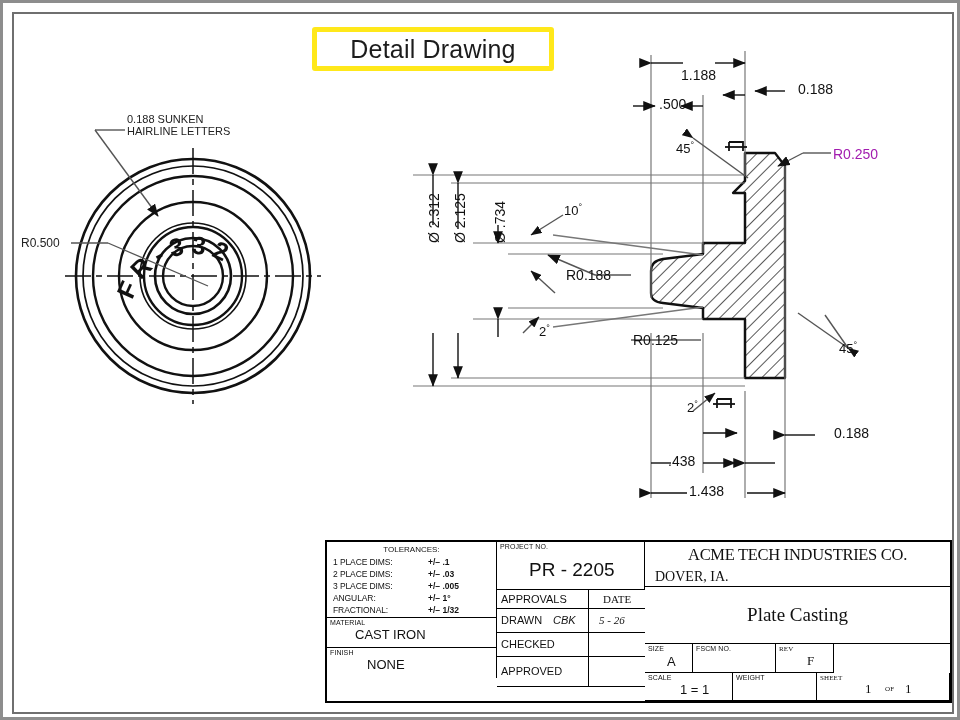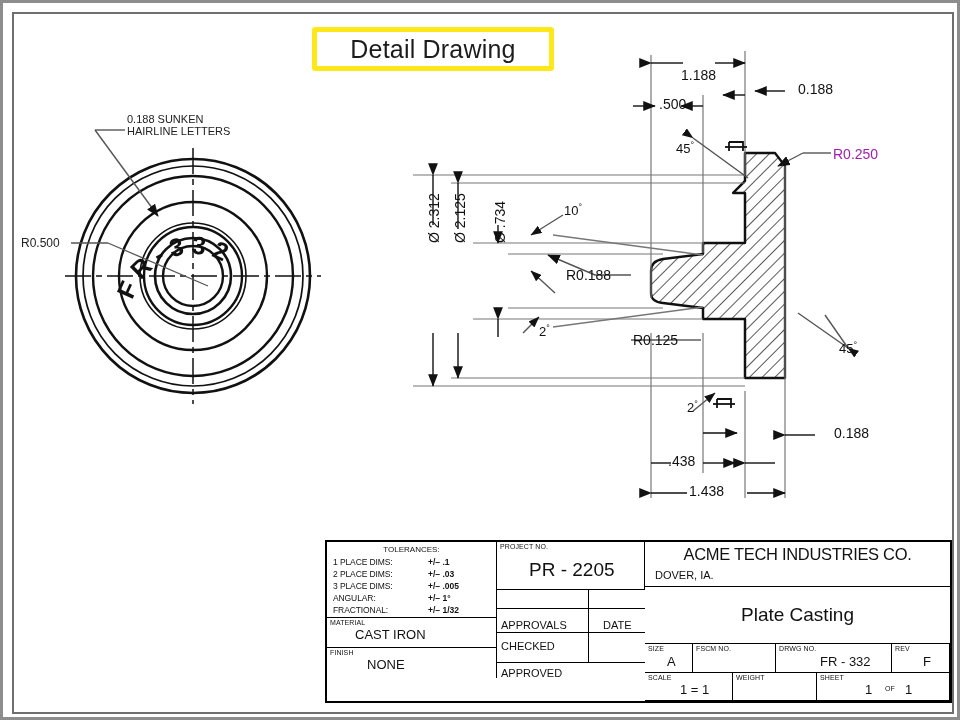--- a/index.html
+++ b/index.html
@@ -71,21 +71,21 @@
     background: #fff;
     display: flex;
   }
   .tb-col { box-sizing: border-box; display: flex; flex-direction: column; }
   .tb-cell {
     box-sizing: border-box;
     position: relative;
     border-right: 1.4px solid #000;
     border-bottom: 1.4px solid #000;
   }
-  .nb-r { border-right: none; }
+  .nb-r { border-right: none; font-family: Liberation Serif, serif; }
   .nb-b { border-bottom: none; }
   .lbl {
     position: absolute;
     left: 3px; top: 1px;
     font-size: 7px;
     color: #111;
     letter-spacing: .1px;
     white-space: nowrap;
   }
   .val-lg {
@@ -98,21 +98,20 @@
     position: absolute;
     font-size: 13px;
     color: #111;
     white-space: nowrap;
   }
   .val-sm {
     position: absolute;
     font-size: 11px;
     color: #111;
     white-space: nowrap;
-    margin-top: 26px;
   }
   .ctr-txt {
     width: 100%; height: 100%;
     display: flex; align-items: center; justify-content: center;
   }
 
   
   #col-a { width: 172px; }
   #note-cell { height: 27px; }
   #note-cell .n1, #note-cell .n2 {
@@ -148,21 +147,21 @@
   
   #col-c { width: 305px; }
   #co-cell { height: 46px; }
   #co-name {
     position: absolute; top: 3px; left: 50%; transform: translateX(-50%);
     font-size: 16.5px; color: #111; white-space: nowrap;
     transform-origin: center; letter-spacing: -.3px;
   }
   #co-city {
     position: absolute; top: 27px; left: 10px;
-    font-size: 11px; color: #111;
+    font-size: 14px; color: #111;
   }
   #part-cell { height: 59px; }
   #part-name { font-size: 19px; color: #111; }
   .id-row { display: flex; height: 29px; }
   .id-cell { position: relative; box-sizing: border-box;
              border-right: 1.4px solid #000; border-bottom: 1.4px solid #000; }
   .idv { position: absolute; bottom: 3px; font-size: 13px; color: #111; }
 </style>
 </head>
 <body>
@@ -433,20 +432,29 @@
       <div class="appr-row">
         <div class="tb-cell ap-name appr-h">
           <div class="val-sm" style="left:4px; top:3px;">APPROVALS</div>
         </div>
         <div class="tb-cell ap-date appr-h nb-r">
           <div class="val-sm" style="left:14px; top:3px;">DATE</div>
         </div>
       </div>
       <div class="appr-row">
         <div class="tb-cell ap-name appr-b">
+          <div class="val-sm" style="left:4px; top:5px;">DRAWN</div>
+          <div class="val-sm" style="left:56px; top:5px; font-style:italic;">CBK</div>
+        </div>
+        <div class="tb-cell ap-date appr-b nb-r">
+          <div class="val-sm" style="left:10px; top:5px; font-style:italic;">5 - 26</div>
+        </div>
+      </div>
+      <div class="appr-row">
+        <div class="tb-cell ap-name appr-b">
           <div class="val-sm" style="left:4px; top:5px;">CHECKED</div>
           <div class="val-sm" style="left:66px; top:5px;"></div>
         </div>
         <div class="tb-cell ap-date appr-b nb-r">
           <div class="val-sm" style="left:10px; top:5px;"></div>
         </div>
       </div>
       <div class="appr-row">
         <div class="tb-cell ap-name" style="height:30px">
           <div class="val-sm" style="left:4px; top:8px;">APPROVED</div>
@@ -470,24 +478,20 @@
       </div>
 
       <div class="id-row">
         <div class="id-cell" style="width:48px">
           <div class="lbl">SIZE</div>
           <div class="idv" style="left:22px">A</div>
         </div>
         <div class="id-cell" style="width:83px">
           <div class="lbl">FSCM NO.</div>
           <div class="idv" style="left:40px"></div>
-        </div>
-        <div class="id-cell" style="width:116px">
-          <div class="lbl">DRWG NO.</div>
-          <div class="idv" style="left:44px">FR - 332</div>
         </div>
         <div class="id-cell nb-r" style="width:58px">
           <div class="lbl">REV</div>
           <div class="idv" style="left:31px">F</div>
         </div>
       </div>
 
       <div class="id-row">
         <div class="id-cell nb-b" style="width:88px">
           <div class="lbl">SCALE</div>

